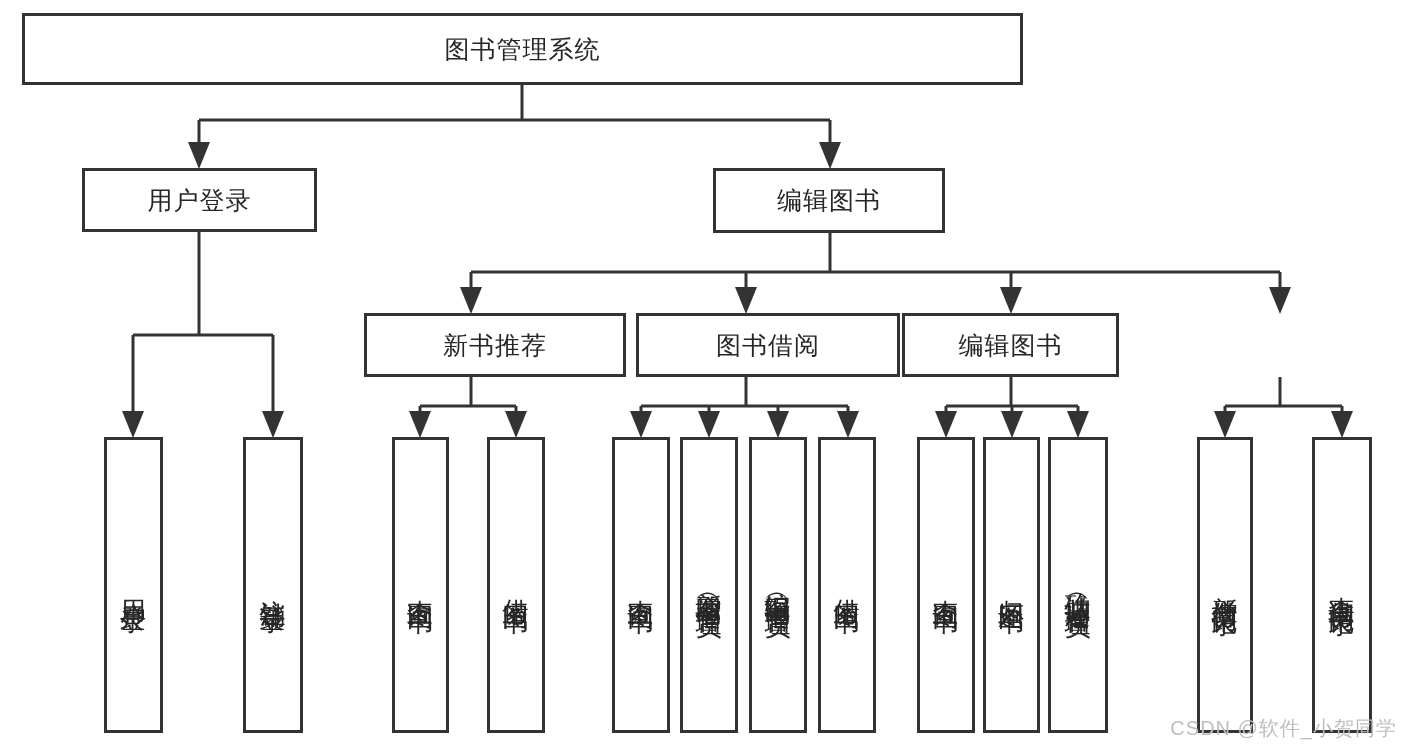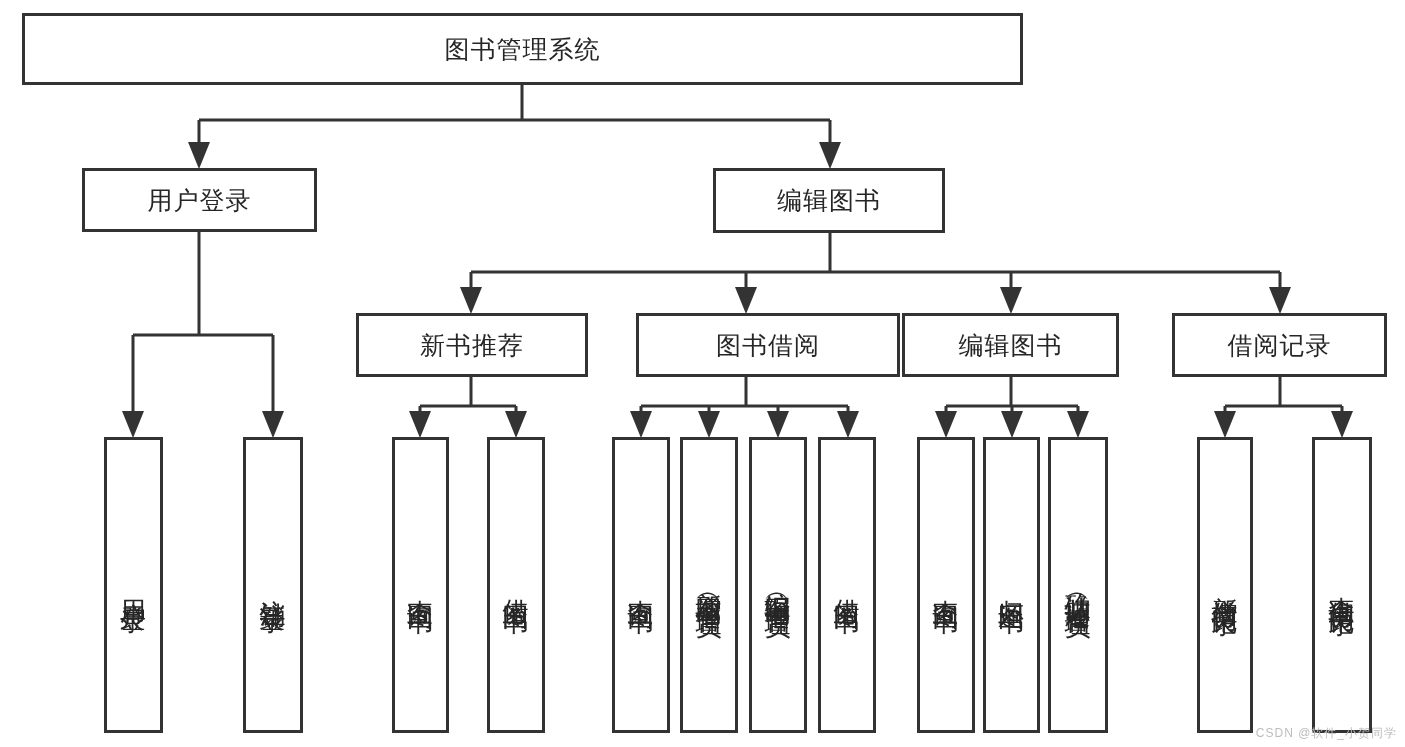--- a/index.html
+++ b/index.html
@@ -36,21 +36,21 @@
     writing-mode:vertical-rl;
     text-orientation:mixed;
     font-size:26px;
     letter-spacing:3px;
     line-height:1;
     white-space:nowrap;
   }
   .watermark{
     position:absolute;
     right:8px;bottom:5px;
-    font-size:12px;
+    font-size:20px;
     color:#bdbdbd;
     letter-spacing:1px;
     z-index:3;
     white-space:nowrap;
   }
 </style>
 </head>
 <body>
 
 <div class="canvas">
@@ -99,31 +99,28 @@
     <span>图书管理系统</span>
   </div>
 
   <div class="hbox" style="left:82px;top:168px;width:235px;height:64px">
     <span>用户登录</span>
   </div>
   <div class="hbox" style="left:713px;top:168px;width:232px;height:65px">
     <span>编辑图书</span>
   </div>
 
-  <div class="hbox" style="left:356px;top:313px;width:232px;height:64px">
+  <div class="hbox" style="left:364px;top:313px;width:262px;height:64px">
     <span>新书推荐</span>
   </div>
   <div class="hbox" style="left:636px;top:313px;width:264px;height:64px">
     <span>图书借阅</span>
   </div>
   <div class="hbox" style="left:902px;top:313px;width:217px;height:64px">
     <span>编辑图书</span>
-  </div>
-  <div class="hbox" style="left:1172px;top:313px;width:215px;height:64px">
-    <span>借阅记录</span>
   </div>
 
   <div class="vbox" style="left:104px;width:59px">
     <span>用户登录</span>
   </div>
   <div class="vbox" style="left:243px;width:60px">
     <span>注销登录</span>
   </div>
 
   <div class="vbox" style="left:392px;width:57px">

